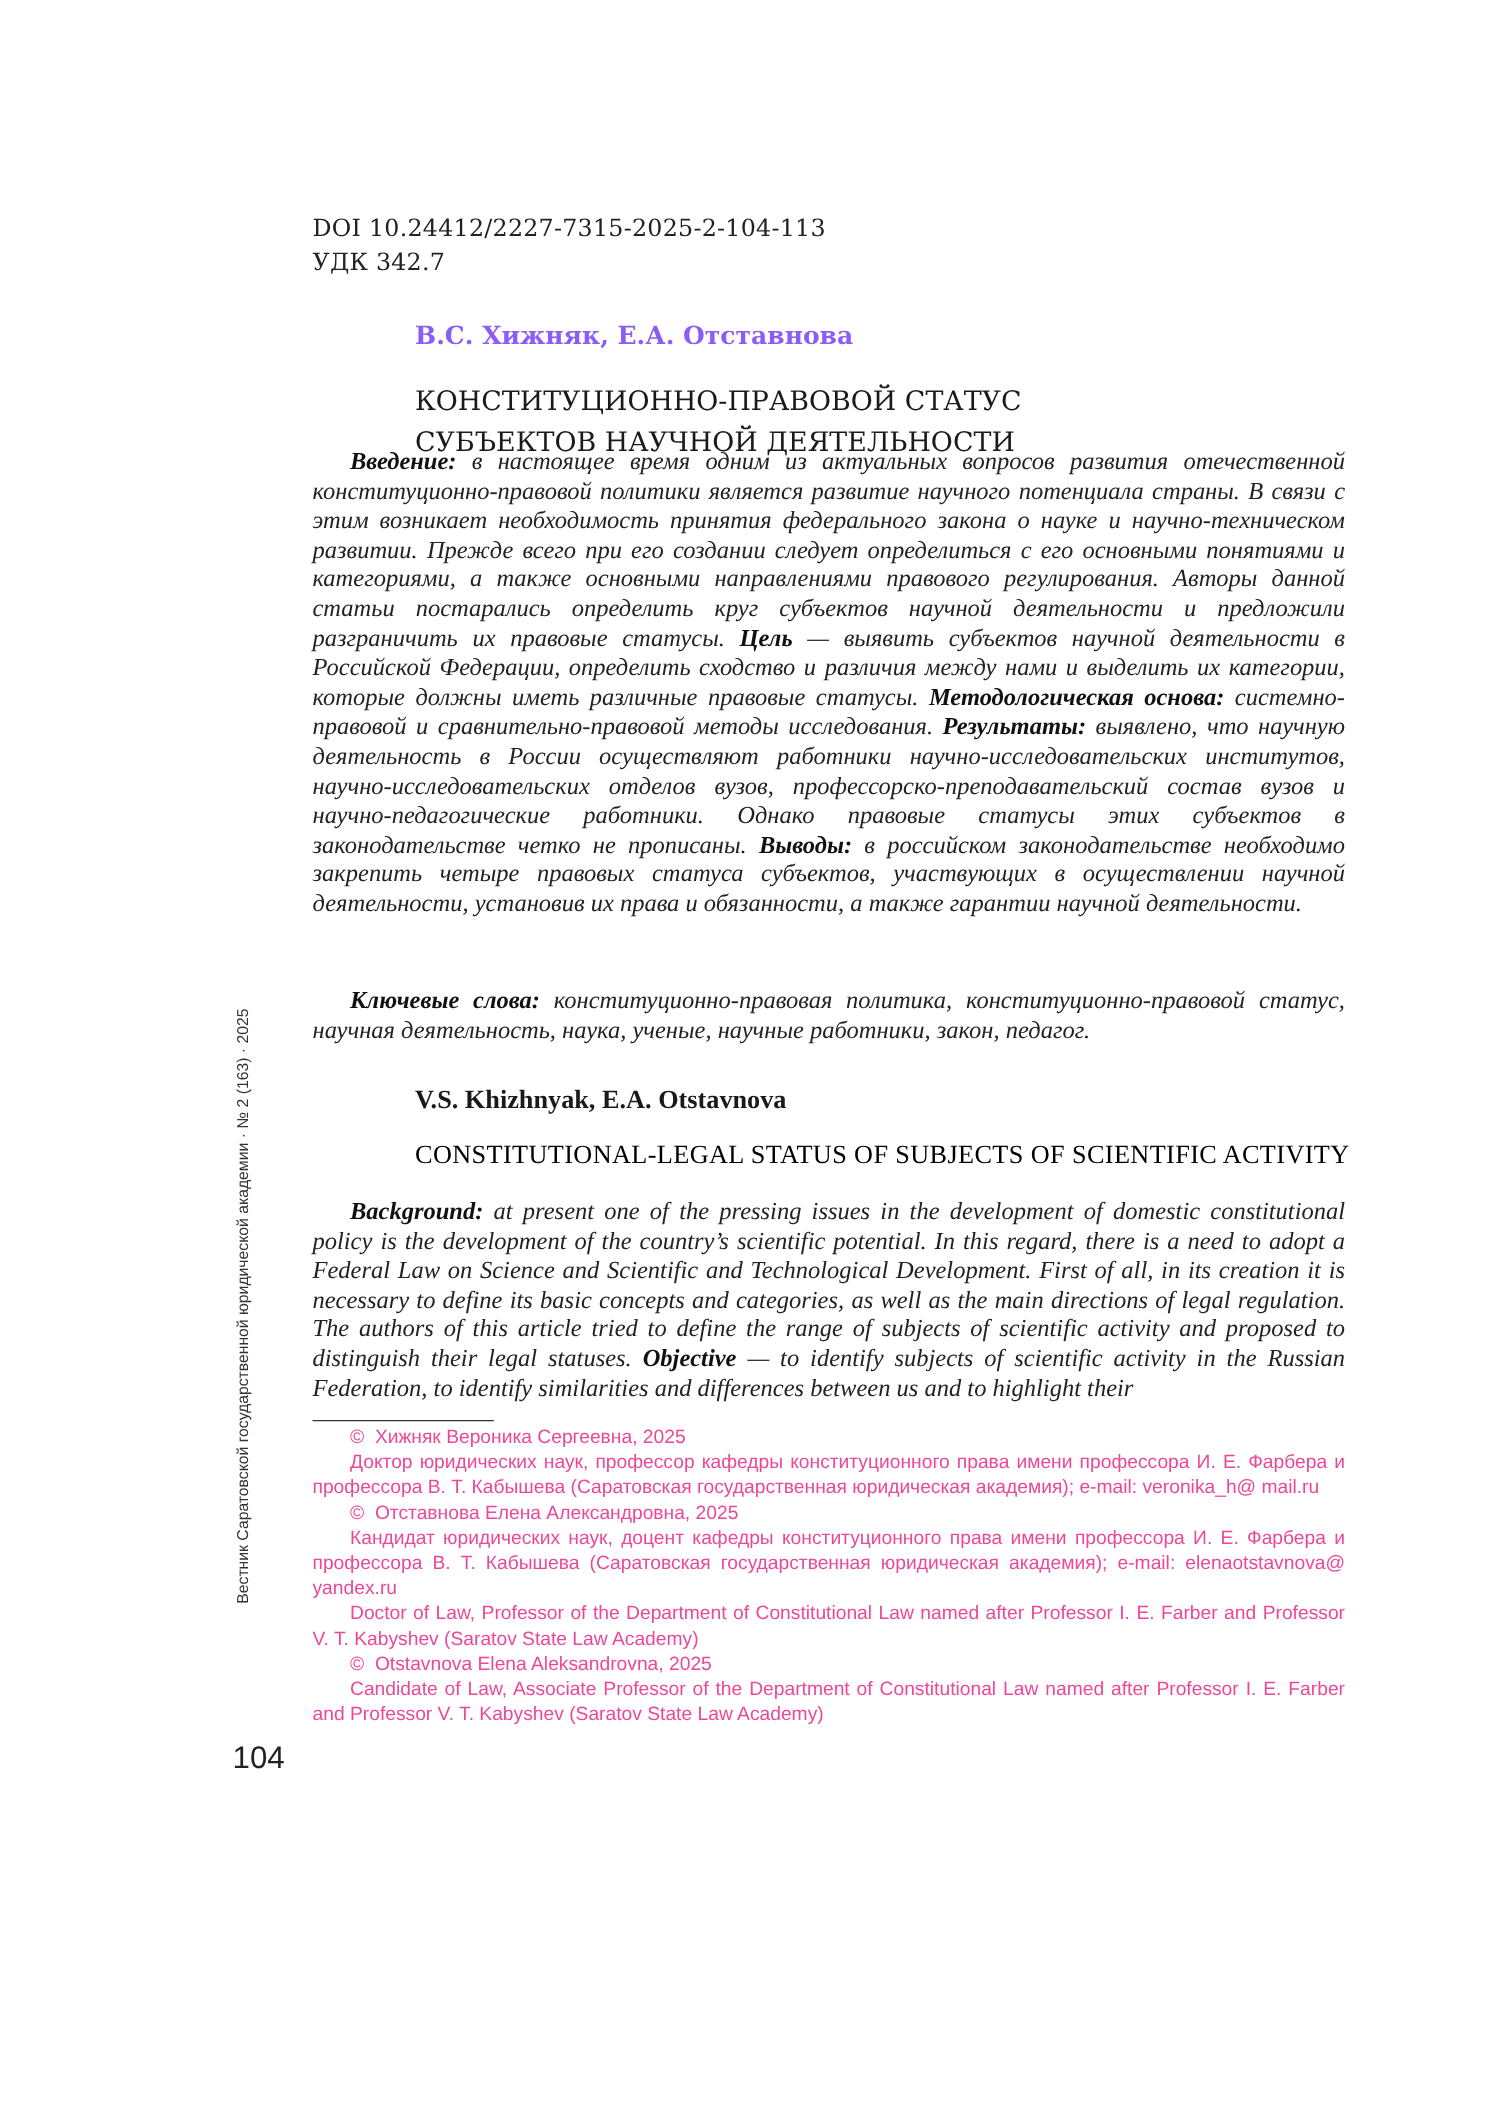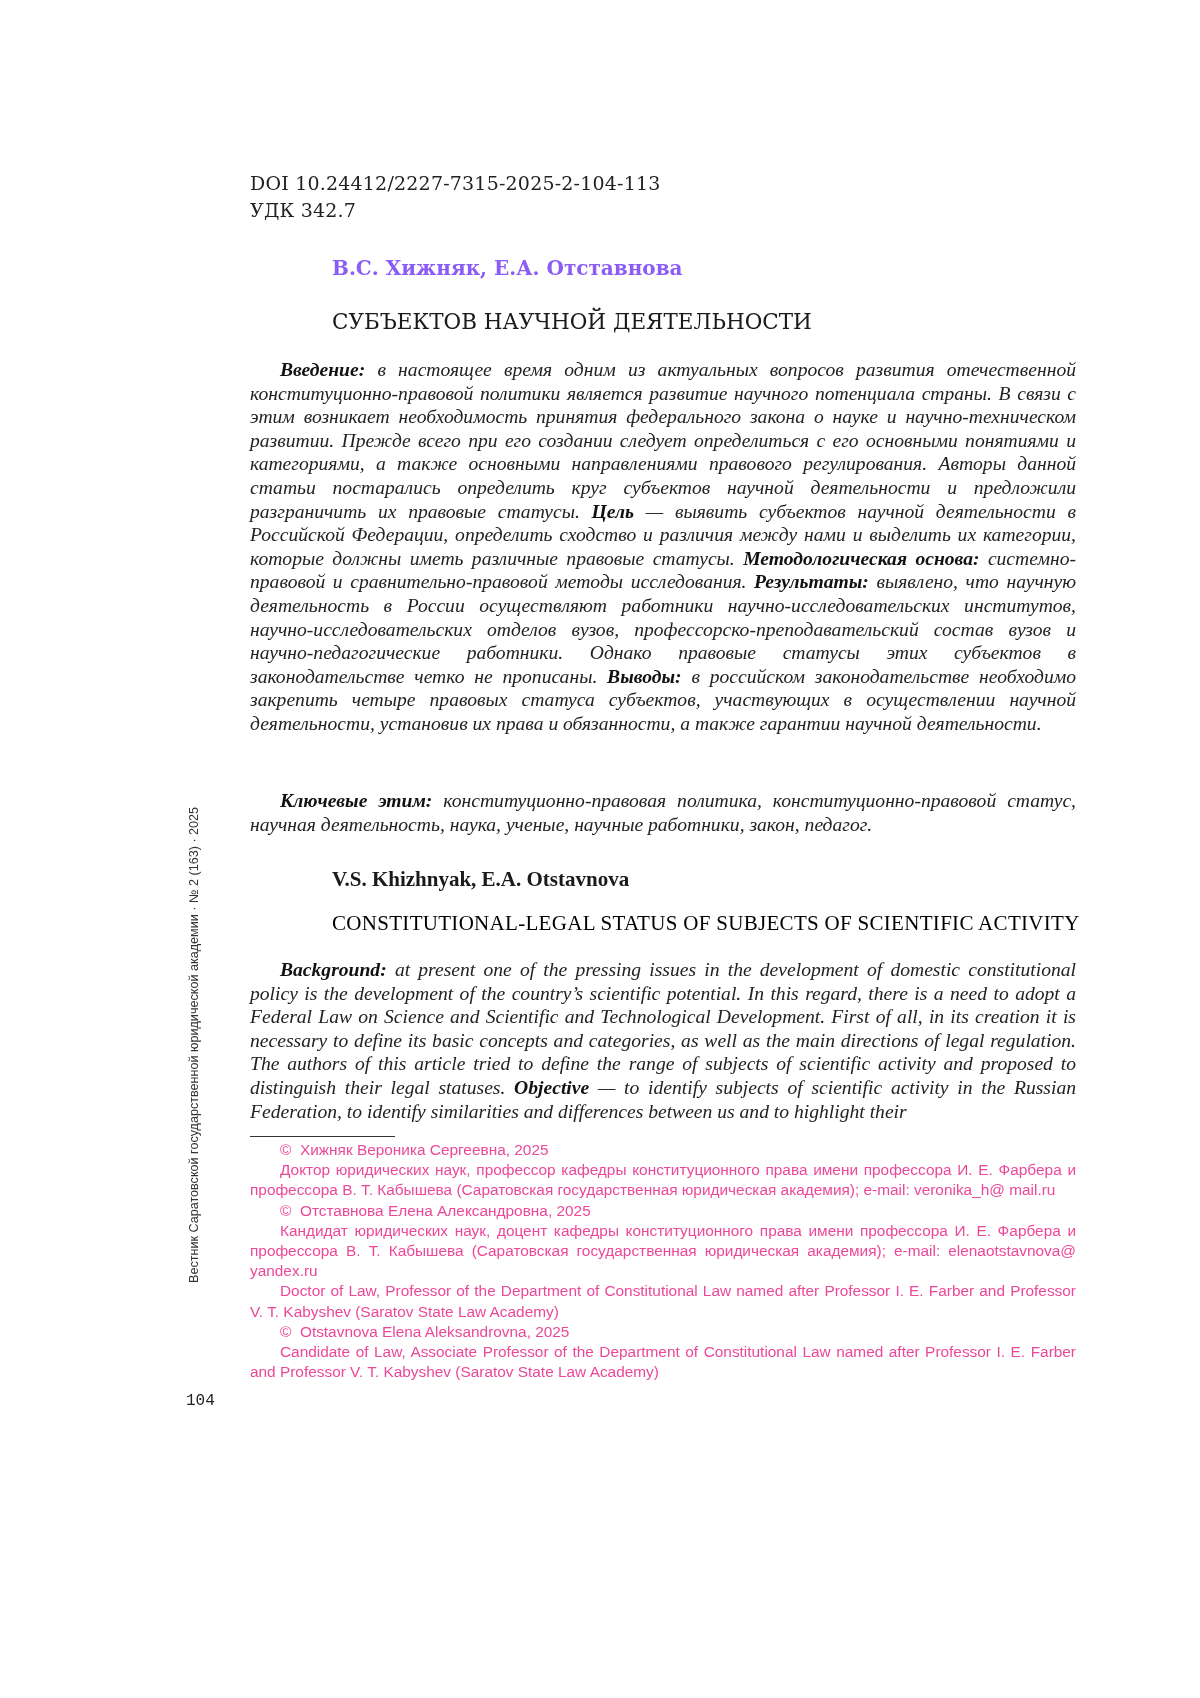--- a/index.html
+++ b/index.html
@@ -19,42 +19,43 @@
   #authors-en { position: absolute; left: 332px; top: 867px; font-family: "Liberation Serif", serif; font-weight: bold; font-size: 21px; color: #1a1a1a; }
   #title-en { position: absolute; left: 332px; top: 911px; font-family: "Liberation Serif", serif; font-size: 21px; color: #000000; letter-spacing: 0.3px; white-space: nowrap; }
   #abstract-en { top: 958px; }
 
   #footnote-rule { position: absolute; left: 250px; top: 1136px; width: 145px; height: 1px; background: #333; }
   #footnotes { position: absolute; left: 250px; top: 1140px; width: 826px; font-family: "Liberation Sans", sans-serif; font-size: 15.4px; line-height: 20.2px; color: #ec4899; text-align: justify; }
   #footnotes p { margin: 0; text-indent: 30px; }
   #footnotes .copy::before { content: "\00A9\00A0\00A0"; }
 
   #side-journal { position: absolute; left: 187px; top: 1283px; transform-origin: 0 0; transform: rotate(-90deg); font-family: "Liberation Sans", sans-serif; font-size: 12.6px; color: #333; white-space: nowrap; }
-  #page-number { position: absolute; left: 186px; top: 1392px; font-family: Liberation Mono, monospace; font-size: 16px; color: #222; }
+  #page-number { position: absolute; left: 186px; top: 1392px; font-family: Liberation Sans, sans-serif; font-size: 25px; color: #222; }
 </style>
 </head>
 <body>
 
 <div id="meta">
   <div>DOI 10.24412/2227-7315-2025-2-104-113</div>
   <div>УДК 342.7</div>
 </div>
 
 <div id="authors-ru">В.С. Хижняк, Е.А. Отставнова</div>
 
 <div id="title-ru">
+  <div>КОНСТИТУЦИОННО-ПРАВОВОЙ СТАТУС</div>
   <div>СУБЪЕКТОВ НАУЧНОЙ ДЕЯТЕЛЬНОСТИ</div>
 </div>
 
 <div id="abstract-ru" class="abstract">
   <p><b>Введение:</b><span> в настоящее время одним из актуальных вопросов развития отечественной конституционно-правовой политики является развитие научного потенциала страны. В связи с этим возникает необходимость принятия федерального закона о науке и на­учно-техническом развитии. Прежде всего при его создании следует определиться с его основными понятиями и категориями, а также основными направлениями правового регулирования. Авторы данной статьи постарались определить круг субъектов научной деятельности и предложили разграничить их правовые статусы. </span><b>Цель</b><span> — выявить субъ­ектов научной деятельности в Российской Федерации, определить сходство и различия между нами и выделить их категории, которые должны иметь различные правовые ста­тусы. </span><b>Методологическая основа:</b><span> системно-правовой и сравнительно-правовой методы исследования. </span><b>Результаты:</b><span> выявлено, что научную деятельность в России осуществляют работники научно-исследовательских институтов, научно-исследовательских отделов вузов, профессорско-преподавательский состав вузов и научно-педагогические работники. Однако правовые статусы этих субъектов в законодательстве четко не прописаны. </span><b>Вы­воды:</b><span> в российском законодательстве необходимо закрепить четыре правовых статуса субъектов, участвующих в осуществлении научной деятельности, установив их права и обязанности, а также гарантии научной деятельности.</span></p>
 </div>
 
 <div id="keywords-ru" class="abstract">
-  <p><b>Ключевые этим:</b><span> конституционно-правовая политика, конституционно-правовой статус, научная деятельность, наука, ученые, научные работники, закон, педагог.</span></p>
+  <p><b>Ключевые слова:</b><span> конституционно-правовая политика, конституционно-правовой статус, научная деятельность, наука, ученые, научные работники, закон, педагог.</span></p>
 </div>
 
 <div id="authors-en">V.S. Khizhnyak, E.A. Otstavnova</div>
 <div id="title-en">CONSTITUTIONAL-LEGAL STATUS OF SUBJECTS OF SCIENTIFIC ACTIVITY</div>
 
 <div id="abstract-en" class="abstract">
   <p><b>Background:</b><span> at present one of the pressing issues in the development of domestic constitutional policy is the development of the country’s scientific potential. In this regard, there is a need to adopt a Federal Law on Science and Scientific and Technological Development. First of all, in its creation it is necessary to define its basic concepts and categories, as well as the main directions of legal regulation. The authors of this article tried to define the range of subjects of scientific activity and proposed to distinguish their legal statuses. </span><b>Objective</b><span> — to identify subjects of scientific activity in the Russian Federation, to identify similarities and differences between us and to highlight their</span></p>
 </div>
 
 <div id="footnote-rule"></div>

